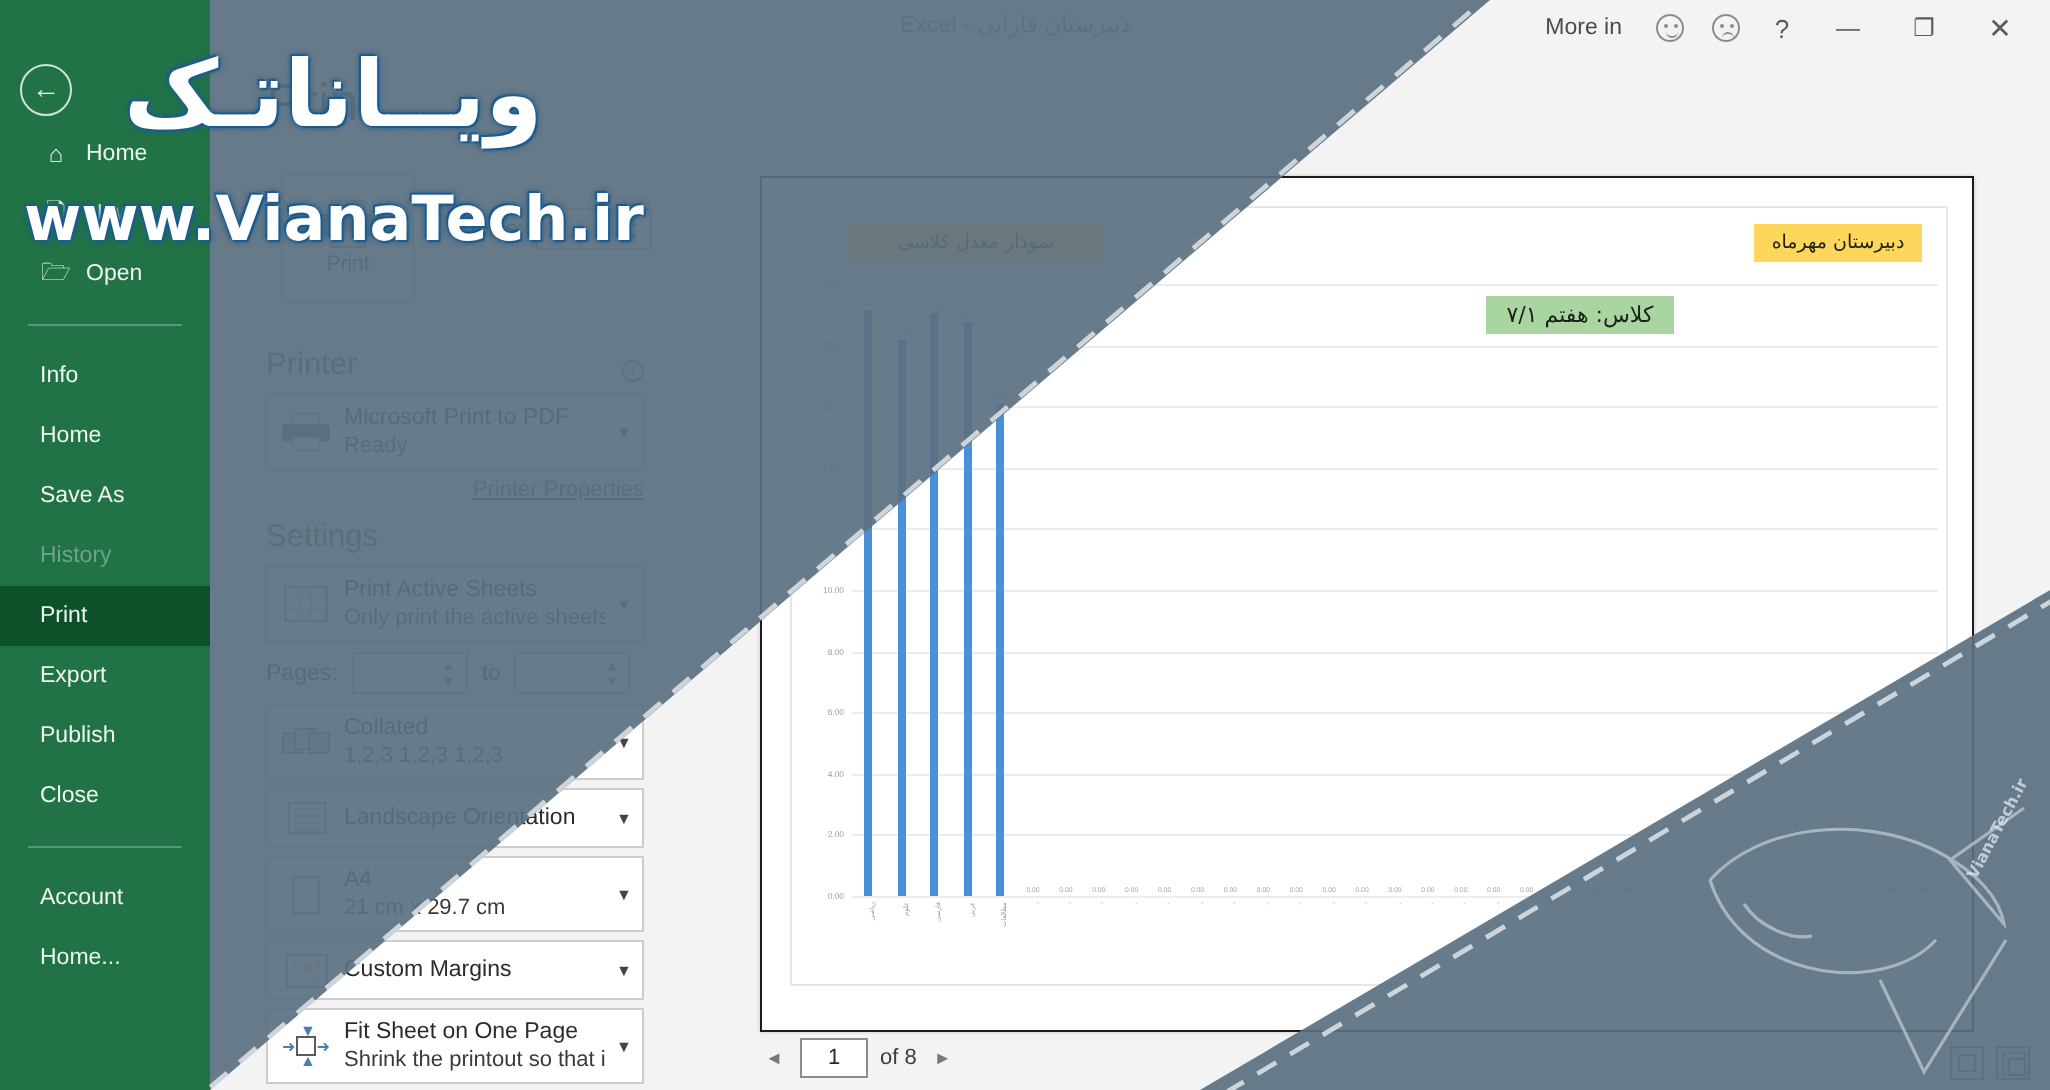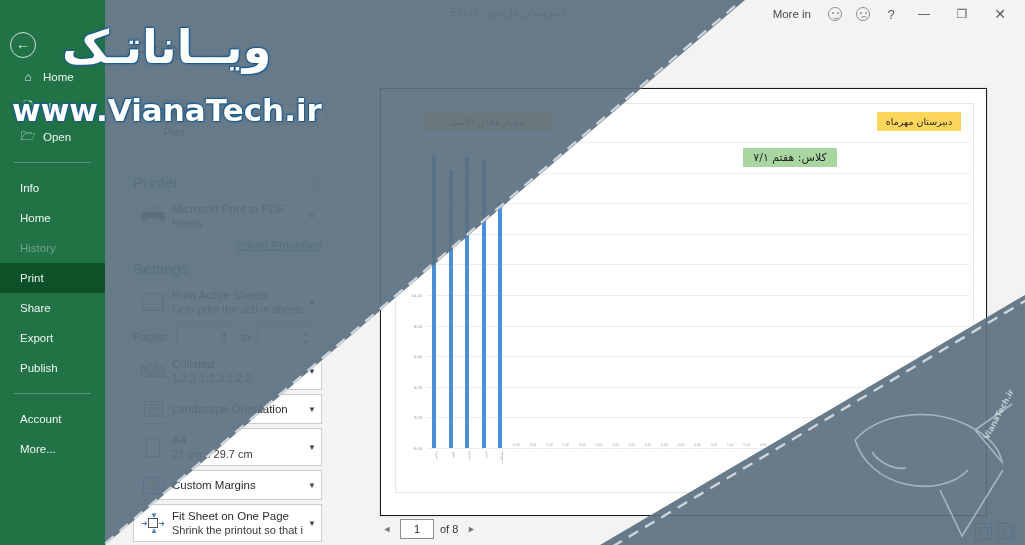--- a/index.html
+++ b/index.html
@@ -348,41 +348,44 @@
         <span class="nav-ico">🗁</span>
         <span>Open</span>
       </div>
       <div class="nav-sep"></div>
       <div class="nav-item">
         <span>Info</span>
       </div>
       <div class="nav-item">
         <span>Home</span>
       </div>
+      <div class="nav-item">
+        <span>Save As</span>
+      </div>
       <div class="nav-item disabled">
         <span>History</span>
       </div>
       <div class="nav-item active">
         <span>Print</span>
       </div>
       <div class="nav-item">
-        <span>Share</span>
-      </div>
-      <div class="nav-item">
         <span>Export</span>
       </div>
       <div class="nav-item">
         <span>Publish</span>
       </div>
+      <div class="nav-item">
+        <span>Close</span>
+      </div>
       <div class="nav-sep"></div>
       <div class="nav-item">
         <span>Account</span>
       </div>
       <div class="nav-item">
-        <span>More...</span>
+        <span>Home...</span>
       </div>
     </div>
   </div>
 
   <div class="printpane">
 
     <div class="print-heading">Print</div>
 
     <div class="print-btn-box">
       <div class="printer-glyph">

